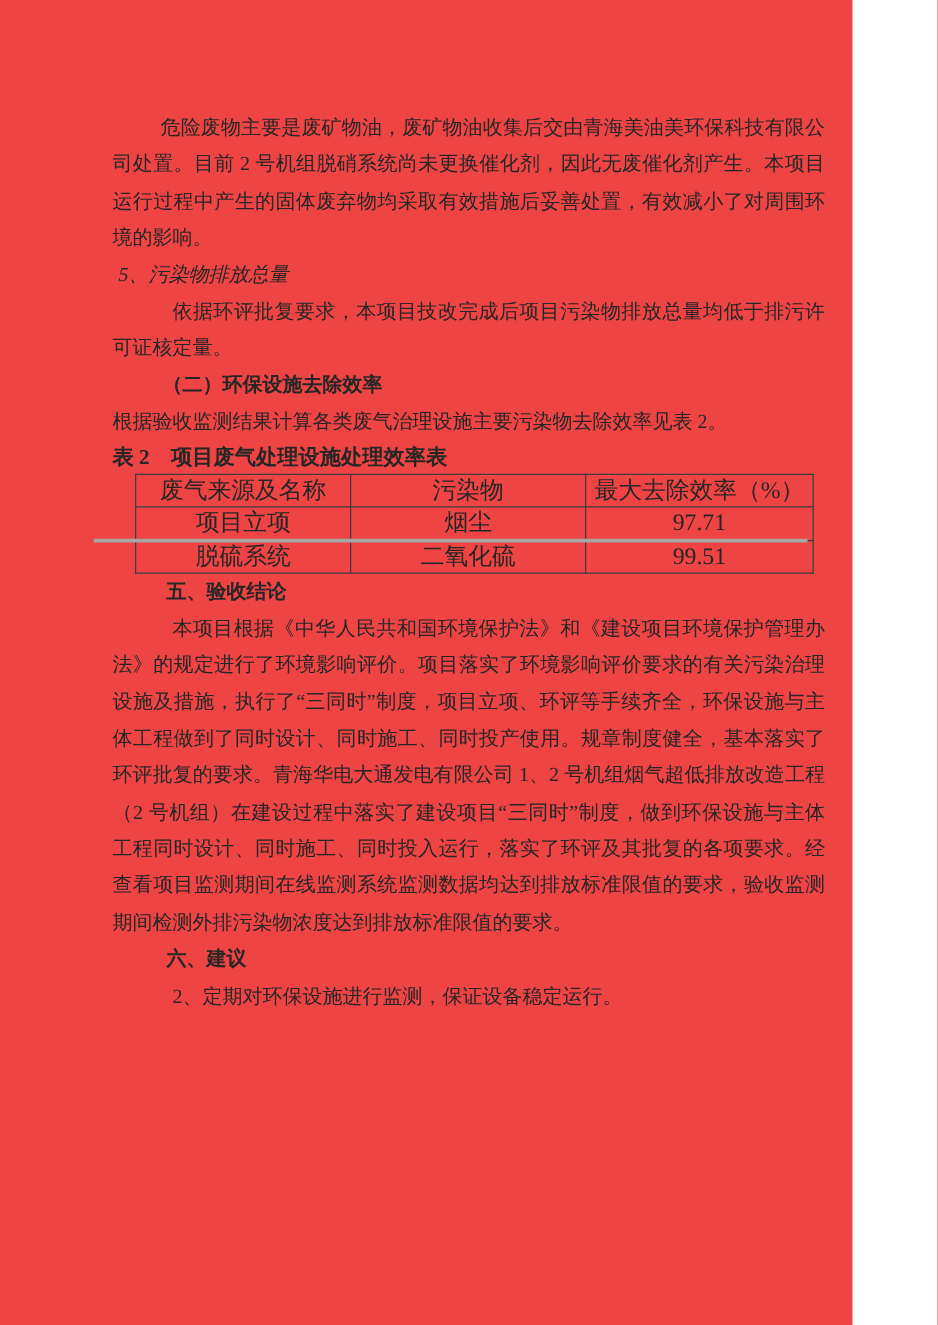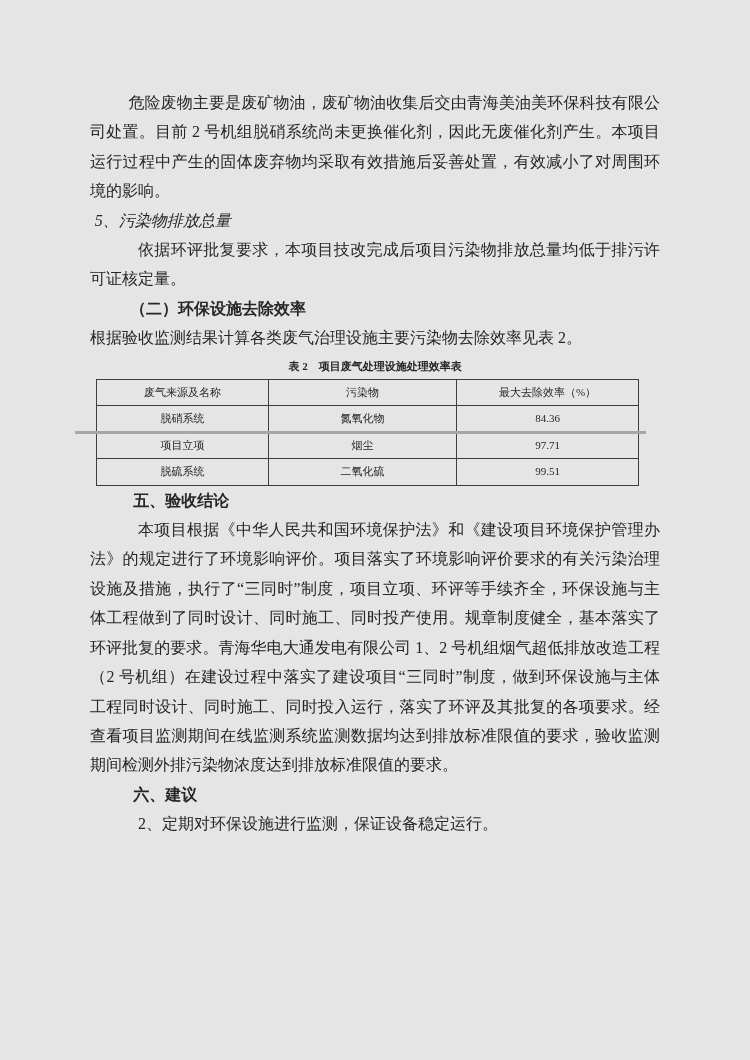--- a/index.html
+++ b/index.html
@@ -5,52 +5,52 @@
   html,body{margin:0;padding:0;}
   body{
     width:750px;height:1060px;
     background:#ffffff;
     font-family:"Liberation Serif","DejaVu Serif",serif;
     color:#262626;
     overflow:hidden;
   }
   .page{
     position:relative;
-    width:750px;height:1060px;
-    background:#e5e5e5;
+    width:682px;height:1060px;
+    background:#ef4444;
   }
   .content{
     position:absolute;
     left:90px;top:88px;
     width:570px;
     font-size:16px;
     line-height:29.4px;
     text-align:justify;
   }
   .para{margin:0;}
   .indent-24{text-indent:2.4em;}
   .indent-30{text-indent:3.0em;}
   .indent-03{text-indent:0.3em;font-style:italic;}
   .h-bold{margin:0;font-weight:bold;}
   .indent-25{text-indent:2.5em;}
   .indent-27{text-indent:2.7em;}
   .table-caption{
     margin:0;
     font-weight:bold;
-    text-align:center;
-    font-size:11px;
+    text-align:left;
+    font-size:17px;
     line-height:26px;
     text-indent:0;
   }
   table.eff-table{
     border-collapse:collapse;
     table-layout:fixed;
     width:542px;
-    margin-left:6px;
-    font-size:11px;
+    margin-left:18px;
+    font-size:19px;
   }
   table.eff-table td, table.eff-table th{
     border:1.5px solid #3d3d3d;
     height:25.5px;
     text-align:center;
     vertical-align:middle;
     padding:0;
     font-weight:normal;
     line-height:1;
   }
@@ -89,25 +89,20 @@
           <col class="c2">
           <col class="c3">
         </colgroup>
       <tbody>
         <tr>
           <th>废气来源及名称</th>
           <th>污染物</th>
           <th>最大去除效率（%）</th>
         </tr>
         <tr>
-          <td>脱硝系统</td>
-          <td>氮氧化物</td>
-          <td>84.36</td>
-        </tr>
-        <tr>
           <td>项目立项</td>
           <td>烟尘</td>
           <td>97.71</td>
         </tr>
         <tr>
           <td>脱硫系统</td>
           <td>二氧化硫</td>
           <td>99.51</td>
         </tr>
       </tbody>

